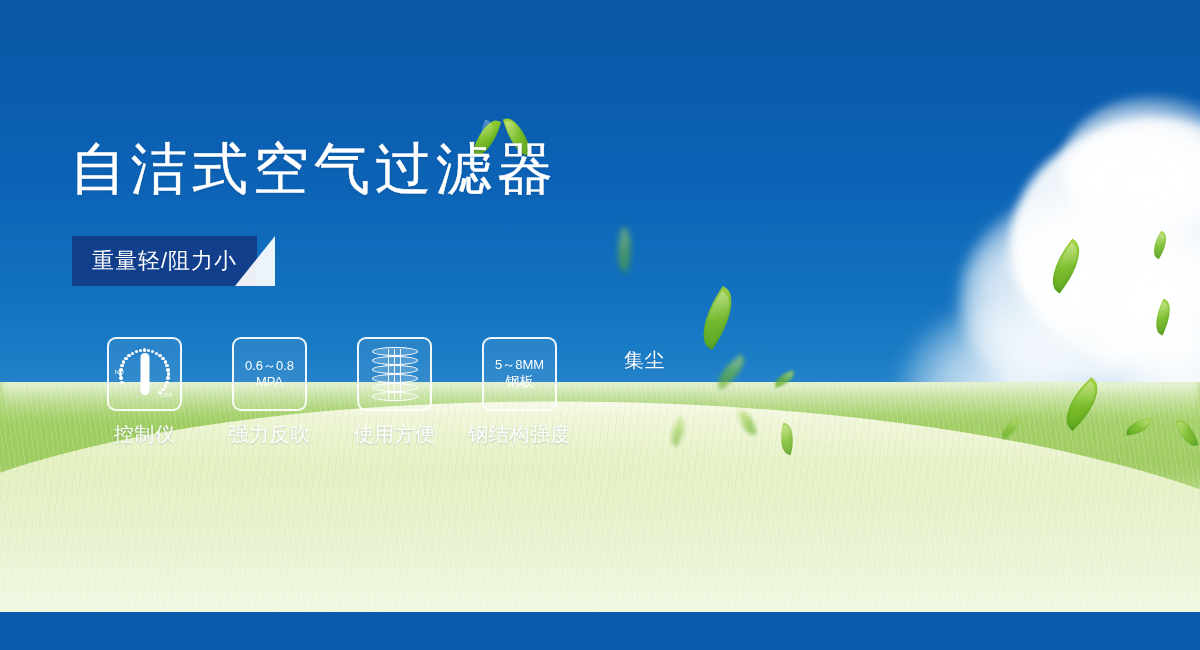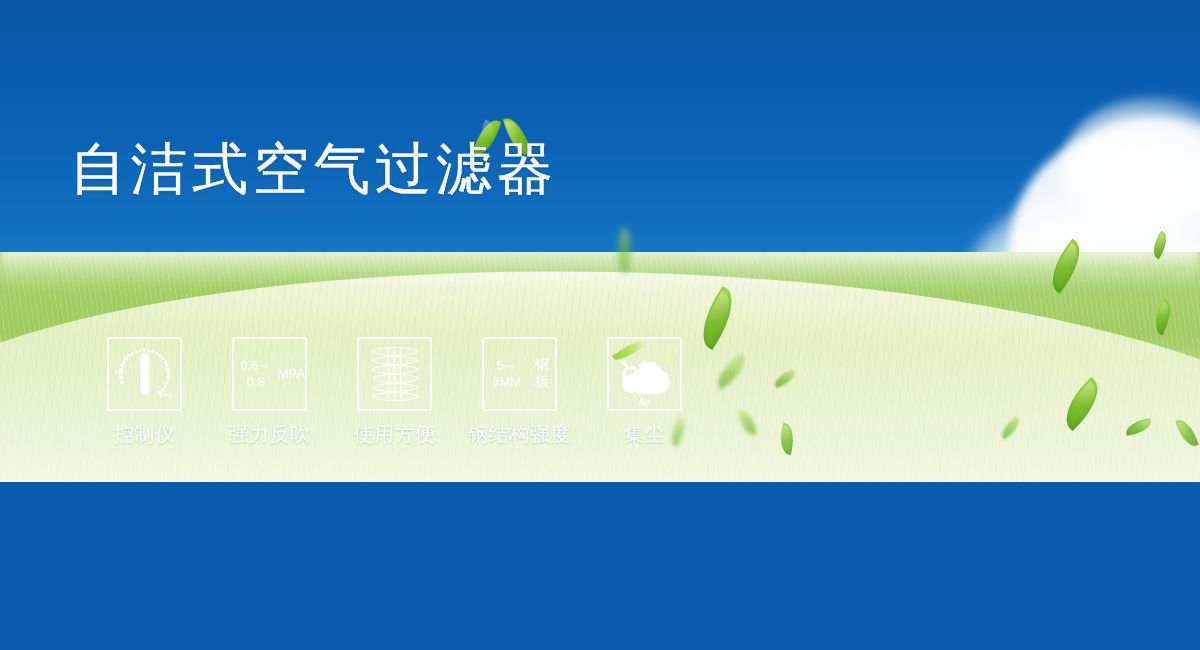--- a/index.html
+++ b/index.html
@@ -1,21 +1,21 @@
 <!DOCTYPE html>
 <html><head>
 <meta charset="utf-8">
 <style>
   * { margin:0; padding:0; box-sizing:border-box; }
   html,body { width:1200px; height:650px; overflow:hidden; background:#0a5bab; }
   body { font-family:"Liberation Sans","DejaVu Sans",sans-serif; }
 
   #banner{
     position:relative;
-    width:1200px; height:482px;
+    width:1200px; height:612px;
     overflow:hidden;
     background:#0a5bab;
   }
 
   
   .sky{
     position:absolute; inset:0;
     background:
       linear-gradient(180deg,
         #0a57a6 0%,
@@ -195,30 +195,30 @@
 
   
   .features{
     position:absolute; left:82px; top:337px;
     display:flex; gap:0;
   }
   .feat{ width:125px; display:flex; flex-direction:column; align-items:center; }
   .feat-box{
     width:75px; height:74px;
     border:2px solid rgba(255,255,255,.92);
-    border-radius:2px;
+    border-radius:9px;
     background:rgba(255,255,255,.07);
-    display:flex; flex-direction:row;
+    display:flex; flex-direction:column;
     align-items:center; justify-content:center;
     color:#ffffff;
     overflow:hidden;
     position:relative;
   }
   .feat-txt{ font-size:13px; line-height:1.25; text-align:center; letter-spacing:0; }
-  .feat-txt.cn{ font-size:14px;font-family:Liberation Mono, monospace; }
+  .feat-txt.cn{ font-size:14px; }
   .feat-label{
     margin-top:10px; color:#ffffff; font-size:20px; white-space:nowrap;
     letter-spacing:.5px;
     text-shadow:0 1px 2px rgba(0,40,90,.2);
   }
 
   
   .gauge{ position:relative; width:62px; height:58px; }
   .gauge .bar{
     position:absolute; left:50%; top:8px; transform:translateX(-50%);
@@ -290,20 +290,24 @@
     <div class="ground-glow"></div>
     <div class="ground-fade"></div>
   </div>
 
   <div class="leaf" style="left:478px; top:118px; width:17px; height:40px; transform:rotate(20deg); border-radius:80% 0 80% 0;"></div>
   <div class="leaf" style="left:509px; top:116px; width:17px; height:42px; transform:rotate(-18deg);"></div>
 
   <h1 class="title">自洁式空气过滤器</h1>
 
   <div class="subbar">
+    <div class="sub-a">
+      <span>重量轻/阻力小</span>
+      <span class="sub-wedge"></span>
+    </div>
   </div>
 
   <div class="features">
 
     <div class="feat">
       <div class="feat-box">
         <div class="gauge">
           <div class="bar"></div>
           <span class="lb">NO</span>
           <span class="lb2">OFF</span>
@@ -365,33 +369,20 @@
 
     <div class="feat">
       <div class="feat-box">
         <div class="feat-txt">5～8MM</div>
         <div class="feat-txt cn">钢板</div>
       </div>
       <div class="feat-label">钢结构强度</div>
     </div>
 
     <div class="feat">
-      <div class="feat-box">
-        <div class="csun">
-          <div class="streak"></div>
-          <div class="sun"></div>
-          <div class="ray" style="left:20px; bottom:31px; width:9px; height:3px; transform:rotate(-40deg);"></div>
-          <div class="ray" style="left:22px; bottom:24px; width:9px; height:3px; transform:rotate(10deg);"></div>
-          <div class="ray" style="left:2px; bottom:31px; width:8px; height:3px; transform:rotate(40deg);"></div>
-          <div class="c3"></div>
-          <div class="c2"></div>
-          <div class="c1"></div>
-          <div class="airlab">Air</div>
-        </div>
-      </div>
       <div class="feat-label">集尘</div>
     </div>
 
   </div>
 
   <div>
     <div class="leaf" style="left:617px; top:228px; width:15px; height:44px; transform:rotate(12deg); opacity:.55; filter:blur(3px);"></div>
     <div class="leaf" style="left:705px; top:288px; width:25px; height:60px; transform:rotate(32deg); opacity:.95;"></div>
     <div class="leaf" style="left:723px; top:353px; width:16px; height:38px; transform:rotate(52deg); opacity:.6; filter:blur(2px);"></div>
     <div class="leaf" style="left:779px; top:368px; width:11px; height:22px; transform:rotate(70deg); opacity:.7; filter:blur(1px);"></div>

